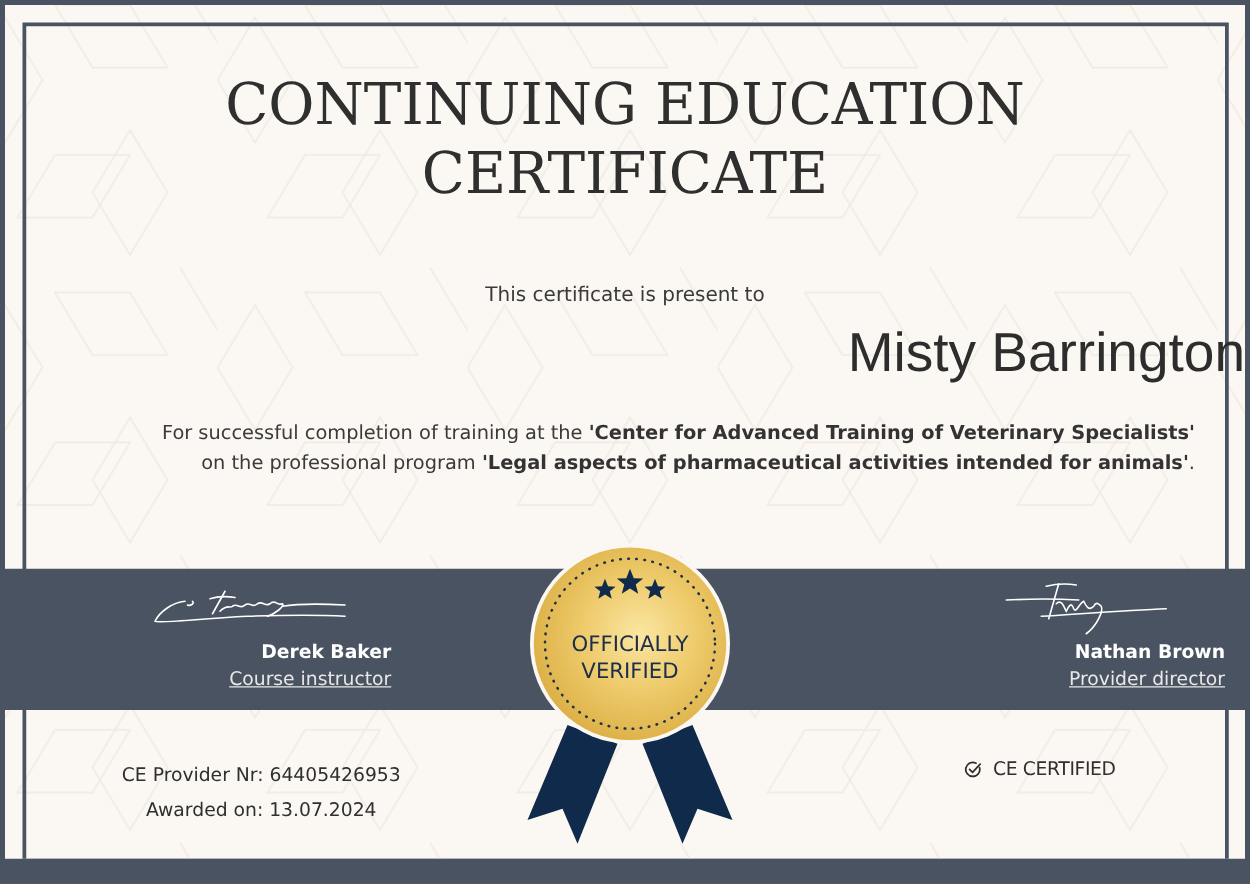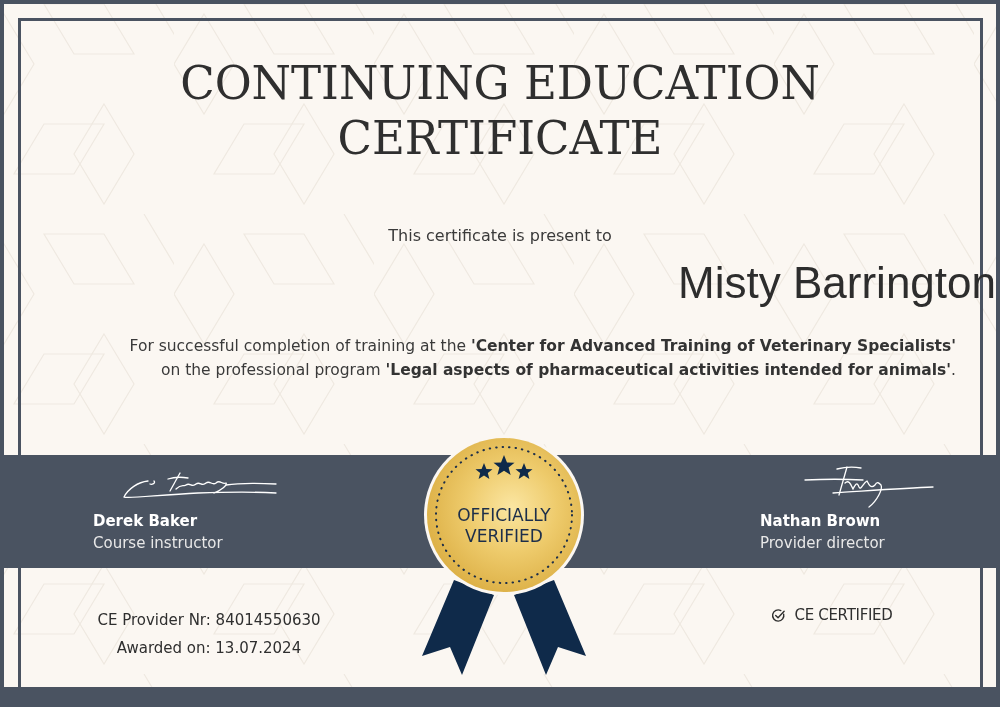--- a/index.html
+++ b/index.html
@@ -31,25 +31,25 @@
   .desc {
     position: absolute; left: 40px; right: 40px; top: 330px; text-align: right;
     font-size: 15.5px; line-height: 24px; color: #3a3a3a;
   }
   .desc b { font-weight: bold; color: #333; }
   .band {
     position: absolute; left: -4px; top: 451px; width: 1000px; height: 113px;
     background: #4a5361;
   }
   .signer {
-    position: absolute; top: 0; width: 220px; text-align: left; color: #fff;
+    position: absolute; top: 0; width: 220px; text-align: right; color: #fff;
   }
   .signer .sig { height: 56px; display: block; margin: 0 auto; }
   .signer .name { font-size: 15px; font-weight: bold; margin-top: 0px; line-height: 20px; }
-  .signer .role { font-size: 15px; color: #e8e8e8; line-height: 24px; }
+  .signer .role { font-size: 15px; color: #e8e8e8; line-height: 24px; text-decoration: underline; }
   .seal { position: absolute; left: 412px; top: 431px; width: 176px; height: 245px; }
   .footer-left {
     position: absolute; left: 70px; width: 270px; top: 602px; text-align: center;
     font-size: 15px; line-height: 28px; color: #2f2f2f;
   }
   .footer-right {
     position: absolute; left: 718px; width: 220px; top: 597px; text-align: center;
     color: #2f2f2f;
   }
   .footer-right .logo-text { font-size: 15px; line-height: 28px; }
@@ -145,21 +145,21 @@
     <g fill="#0f2a4a">
       <polygon points="68,28 70.4,34 76.5,34.3 71.8,38 73.4,44 68,40.6 62.6,44 64.2,38 59.5,34.3 65.6,34"></polygon>
       <polygon points="88,20 91,27.5 98.5,27.8 92.6,32.5 94.6,40 88,35.8 81.4,40 83.4,32.5 77.5,27.8 85,27.5"></polygon>
       <polygon points="108,28 110.4,34 116.5,34.3 111.8,38 113.4,44 108,40.6 102.6,44 104.2,38 99.5,34.3 105.6,34"></polygon>
     </g>
     <text x="88" y="86" text-anchor="middle" font-family="DejaVu Sans, sans-serif" font-size="17" fill="#1c2e4a">OFFICIALLY</text>
     <text x="88" y="107" text-anchor="middle" font-family="DejaVu Sans, sans-serif" font-size="17" fill="#1c2e4a">VERIFIED</text>
   </svg>
 
   <div class="footer-left">
-    <div>CE Provider Nr: 84014550630</div>
+    <div>CE Provider Nr: 64405426953</div>
     <div>Awarded on: 13.07.2024</div>
   </div>
 
   <div class="footer-right">
     <div class="cert">
       <svg width="15" height="15" viewBox="0 0 16 16">
         <path d="M13.5,6.5 A6,6 0 1 1 10.5,2.7" fill="none" stroke="#2f2f2f" stroke-width="1.5" stroke-linecap="round"></path>
         <path d="M5,8 L7.5,10.5 L14,3.5" fill="none" stroke="#2f2f2f" stroke-width="1.5" stroke-linecap="round" stroke-linejoin="round"></path>
       </svg>
       <span>CE CERTIFIED</span>

